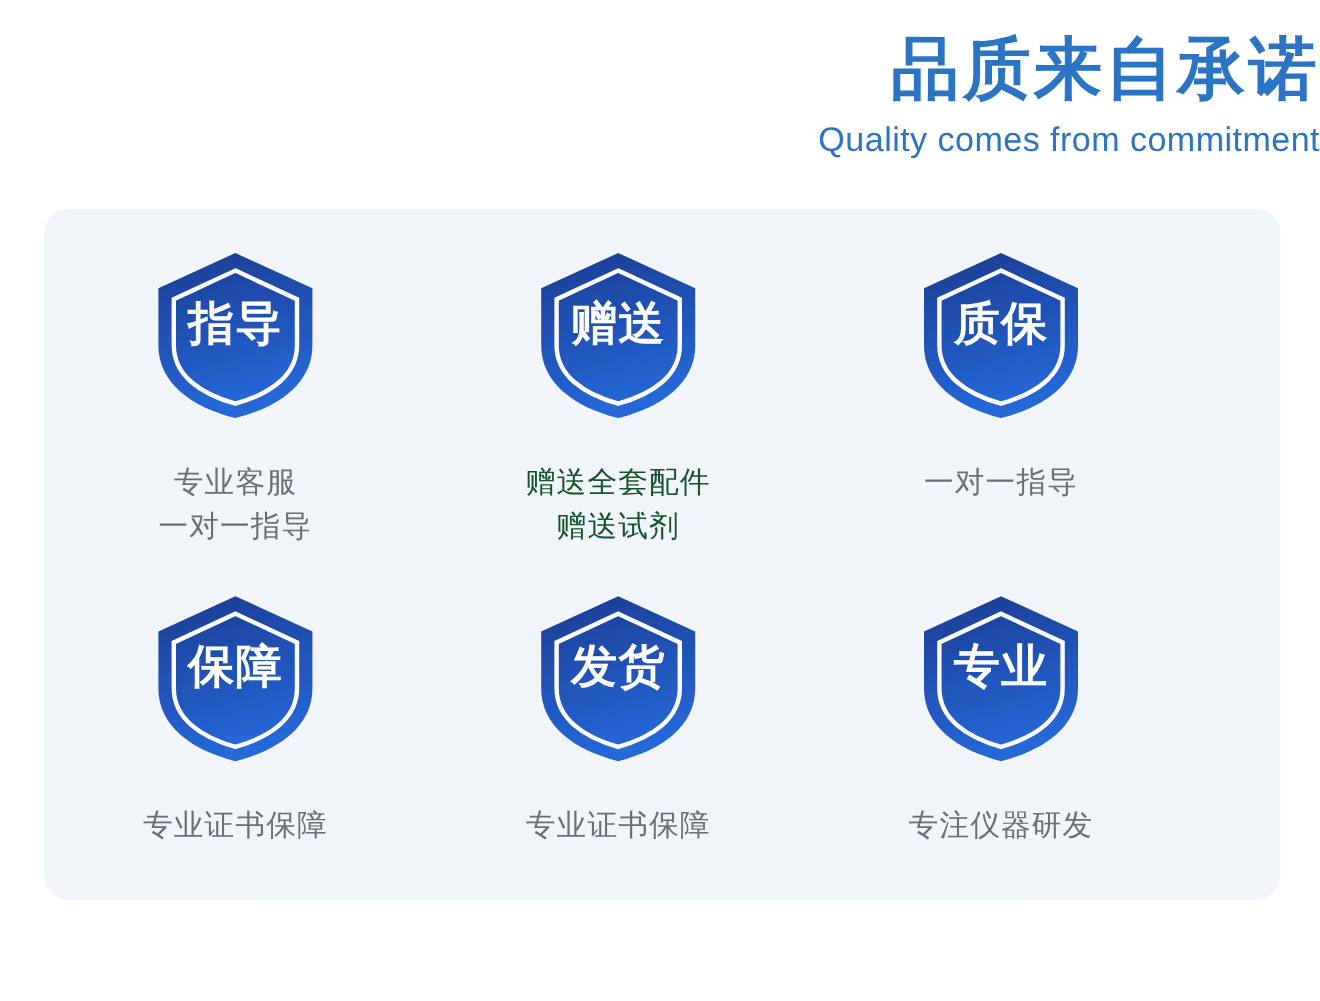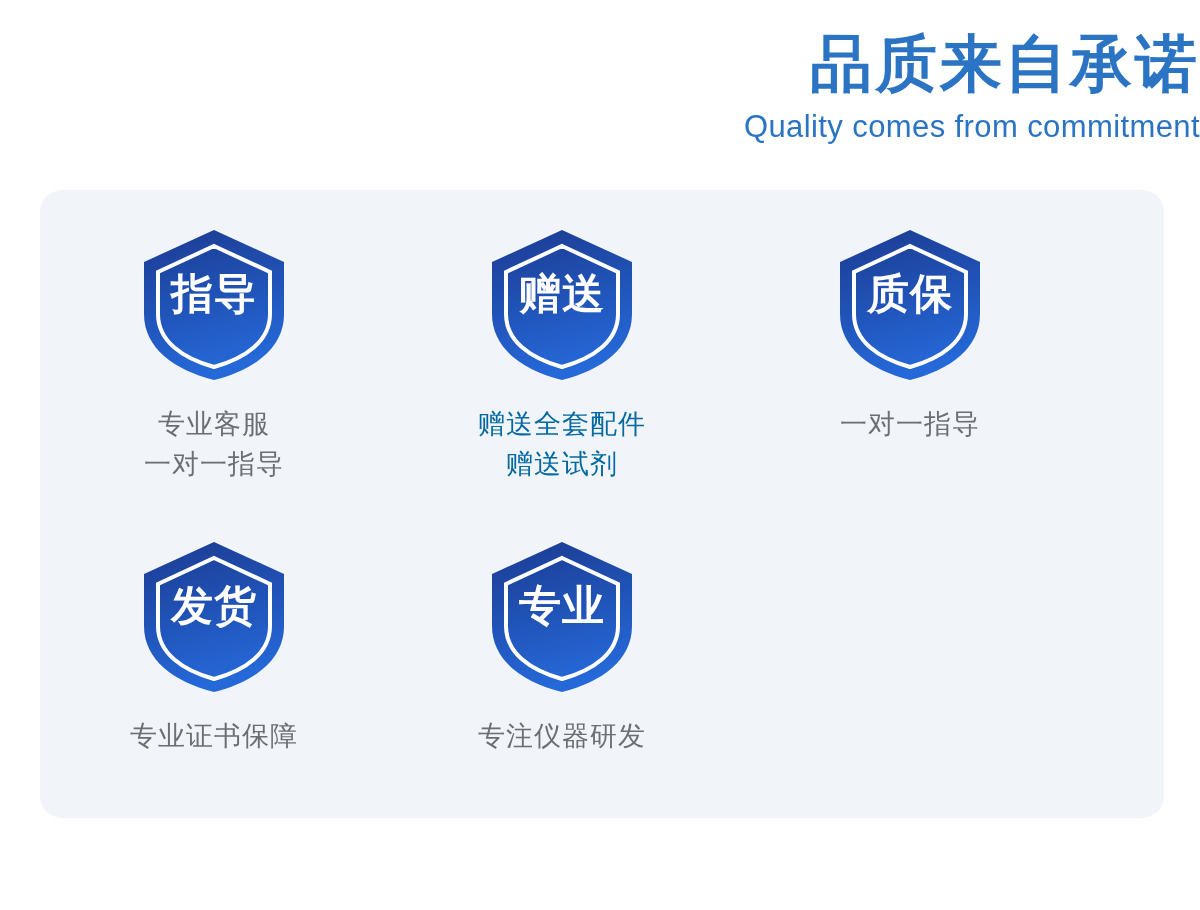--- a/index.html
+++ b/index.html
@@ -97,21 +97,21 @@
     line-height: 46px;
     font-weight: 700;
     color: #ffffff;
     letter-spacing: 1px;
     white-space: nowrap;
     font-family: "Liberation Sans", "DejaVu Sans", sans-serif;
   }
 
   
   .caption {
-    margin-top: 22px;
+    margin-top: 36px;
     text-align: center;
     color: #6b6f75;
     font-size: 27px;
     line-height: 40px;
     letter-spacing: 1px;
     font-family: "Liberation Sans", "DejaVu Sans", sans-serif;
   }
   .caption .line { display: block; }
 </style>
 </head>
@@ -153,21 +153,21 @@
           <linearGradient class="grad" x1="0" y1="0" x2="0.25" y2="1" id="shield-grad-1">
             <stop offset="0%" class="stop-top" stop-color="#1b3b91"></stop>
             <stop offset="100%" class="stop-bot" stop-color="#2568d8"></stop>
           </linearGradient>
         </defs>
         <path class="shield-body" d="M74 2 L144 34 L144 86 C144 120 114 142 74 152 C34 142 4 120 4 86 L4 34 Z" fill="url(#shield-grad-1)"></path>
         <path class="shield-inner" fill="none" stroke="#ffffff" stroke-width="4" d="M74 18 L130 44 L130 86 C130 113 106 130 74 139 C42 130 18 113 18 86 L18 44 Z"></path>
       </svg>
       <div class="shield-label">赠送</div>
     </div>
-    <div class="caption" style="color: #0369a1;">
+    <div class="caption" style="color: #14532d;">
             <span class="line">赠送全套配件</span>
             <span class="line">赠送试剂</span>
           </div>
   </div>
 
   <div class="cell row1">
     <div class="shield-wrap">
       <svg class="shield-svg" viewBox="0 0 148 154">
         <defs>
           <linearGradient class="grad" x1="0" y1="0" x2="0.25" y2="1" id="shield-grad-2">
@@ -178,25 +178,43 @@
         <path class="shield-body" d="M74 2 L144 34 L144 86 C144 120 114 142 74 152 C34 142 4 120 4 86 L4 34 Z" fill="url(#shield-grad-2)"></path>
         <path class="shield-inner" fill="none" stroke="#ffffff" stroke-width="4" d="M74 18 L130 44 L130 86 C130 113 106 130 74 139 C42 130 18 113 18 86 L18 44 Z"></path>
       </svg>
       <div class="shield-label">质保</div>
     </div>
     <div class="caption" style="color: rgb(107, 111, 117);">
             <span class="line">一对一指导</span>
           </div>
   </div>
 
-
   <div class="cell row2">
     <div class="shield-wrap">
       <svg class="shield-svg" viewBox="0 0 148 154">
         <defs>
+          <linearGradient class="grad" x1="0" y1="0" x2="0.25" y2="1" id="shield-grad-3">
+            <stop offset="0%" class="stop-top" stop-color="#1b3b91"></stop>
+            <stop offset="100%" class="stop-bot" stop-color="#2568d8"></stop>
+          </linearGradient>
+        </defs>
+        <path class="shield-body" d="M74 2 L144 34 L144 86 C144 120 114 142 74 152 C34 142 4 120 4 86 L4 34 Z" fill="url(#shield-grad-3)"></path>
+        <path class="shield-inner" fill="none" stroke="#ffffff" stroke-width="4" d="M74 18 L130 44 L130 86 C130 113 106 130 74 139 C42 130 18 113 18 86 L18 44 Z"></path>
+      </svg>
+      <div class="shield-label">保障</div>
+    </div>
+    <div class="caption" style="color: rgb(107, 111, 117);">
+            <span class="line">专业证书保障</span>
+          </div>
+  </div>
+
+  <div class="cell row2">
+    <div class="shield-wrap">
+      <svg class="shield-svg" viewBox="0 0 148 154">
+        <defs>
           <linearGradient class="grad" x1="0" y1="0" x2="0.25" y2="1" id="shield-grad-4">
             <stop offset="0%" class="stop-top" stop-color="#1b3b91"></stop>
             <stop offset="100%" class="stop-bot" stop-color="#2568d8"></stop>
           </linearGradient>
         </defs>
         <path class="shield-body" d="M74 2 L144 34 L144 86 C144 120 114 142 74 152 C34 142 4 120 4 86 L4 34 Z" fill="url(#shield-grad-4)"></path>
         <path class="shield-inner" fill="none" stroke="#ffffff" stroke-width="4" d="M74 18 L130 44 L130 86 C130 113 106 130 74 139 C42 130 18 113 18 86 L18 44 Z"></path>
       </svg>
       <div class="shield-label">发货</div>
     </div>

